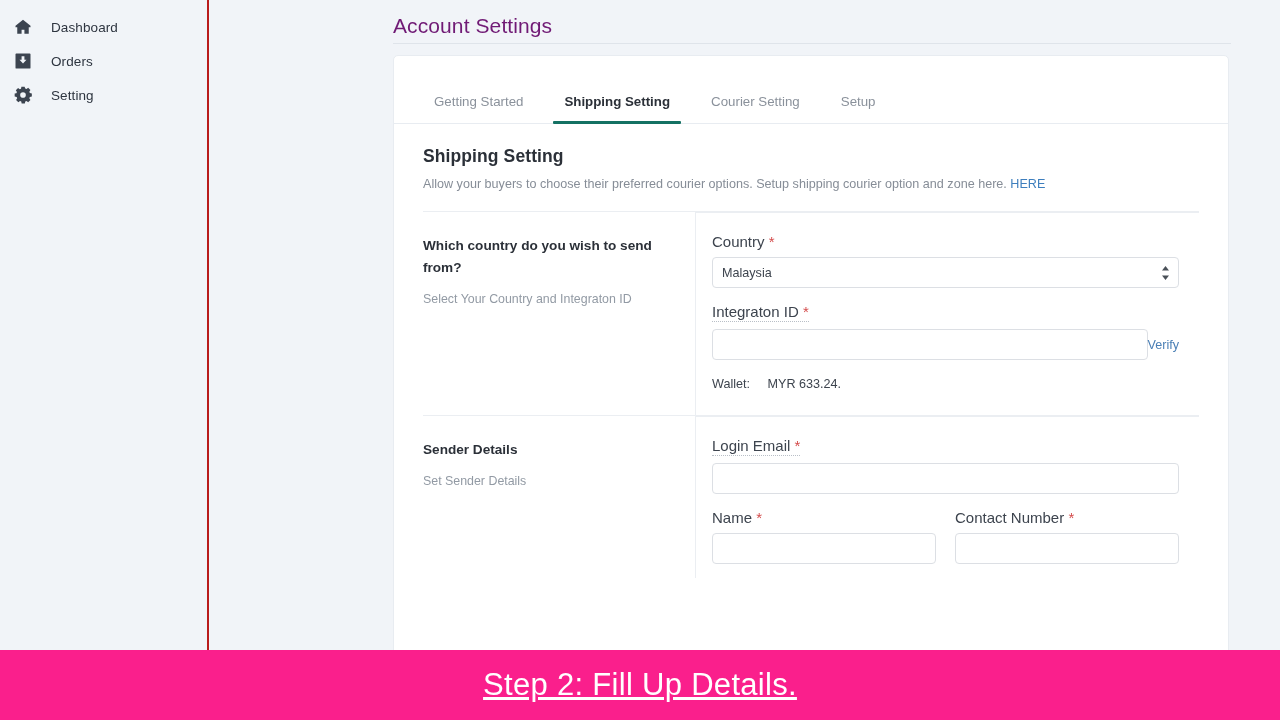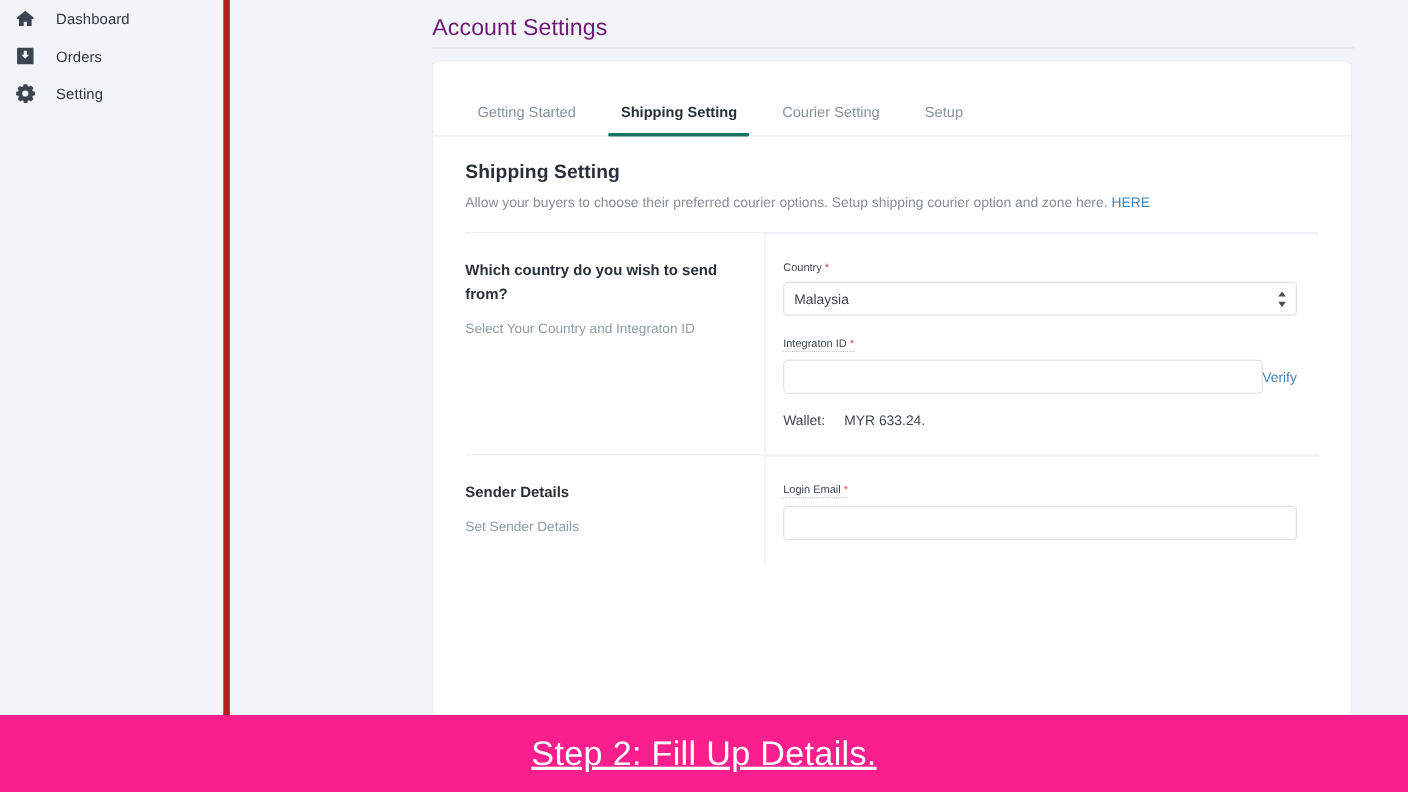--- a/index.html
+++ b/index.html
@@ -9,22 +9,22 @@
     background: #f1f4f8;
     overflow: hidden;
   }
   .app { position: relative; width: 1280px; height: 720px; }
 
   
   .sidebar {
     position: absolute; left: 0; top: 0;
     width: 209px; height: 650px;
     background: #f1f4f8;
-    border-right: 6px solid #b91c1c;
-    padding-top: 0;
+    border-right: 2px solid #b91c1c;
+    padding-top: 10px;
   }
   .nav-item {
     display: flex; align-items: center;
     height: 34px; padding-left: 13px; gap: 18px;
     cursor: pointer;
   }
   .nav-icon { width: 20px; height: 20px; display: block; color: #3c4450; flex: none; }
   .nav-icon svg { width: 20px; height: 20px; display: block; fill: #3c4450; }
   .nav-label { font-size: 13.5px; color: #2e3540; letter-spacing: .1px; }
 
@@ -94,21 +94,21 @@
     padding: 20px 20px 24px 16px;
     min-height: 100px;
   }
   .panel.tall { padding-bottom: 14px; }
   .divider-full { height: 1px; background: #ebeef2; }
 
   .field { margin-bottom: 15px; }
   .field:last-child { margin-bottom: 0; }
   .flabel {
     display: inline-block;
-    font-size: 10px; color: #3d444e; margin-bottom: 7px;
+    font-size: 15px; color: #3d444e; margin-bottom: 7px;
   }
   .flabel.dotted { border-bottom: 1px dotted #b9bfc7; padding-bottom: 1px; }
   .req { color: #d44b4b; }
 
   .input {
     width: 100%; height: 31px;
     border: 1px solid #dcdfe4; border-radius: 4px;
     background: #fff; font-size: 12.6px; color: #3d444e;
     padding: 0 9px; outline: none;
     font-family: "Liberation Sans", sans-serif;
@@ -255,20 +255,36 @@
             <div class="panel tall">
 
               <div class="field">
                 <label class="flabel dotted">
                   <span>Login Email</span>
                   <span class="req">*</span>
                 </label>
                 <input class="input" type="text" placeholder="" style="">
               </div>
 
+              <div class="two-col">
+                <div>
+                  <label class="flabel">
+                    <span>Name</span>
+                    <span class="req">*</span>
+                  </label>
+                  <input class="input" type="text" placeholder="" style="">
+                </div>
+                <div>
+                  <label class="flabel">
+                    <span>Contact Number</span>
+                    <span class="req">*</span>
+                  </label>
+                  <input class="input" type="text" placeholder="" style="">
+                </div>
+              </div>
 
 
             </div>
           </div>
         </div>
 
       </div>
     </div>
   </div>
 

